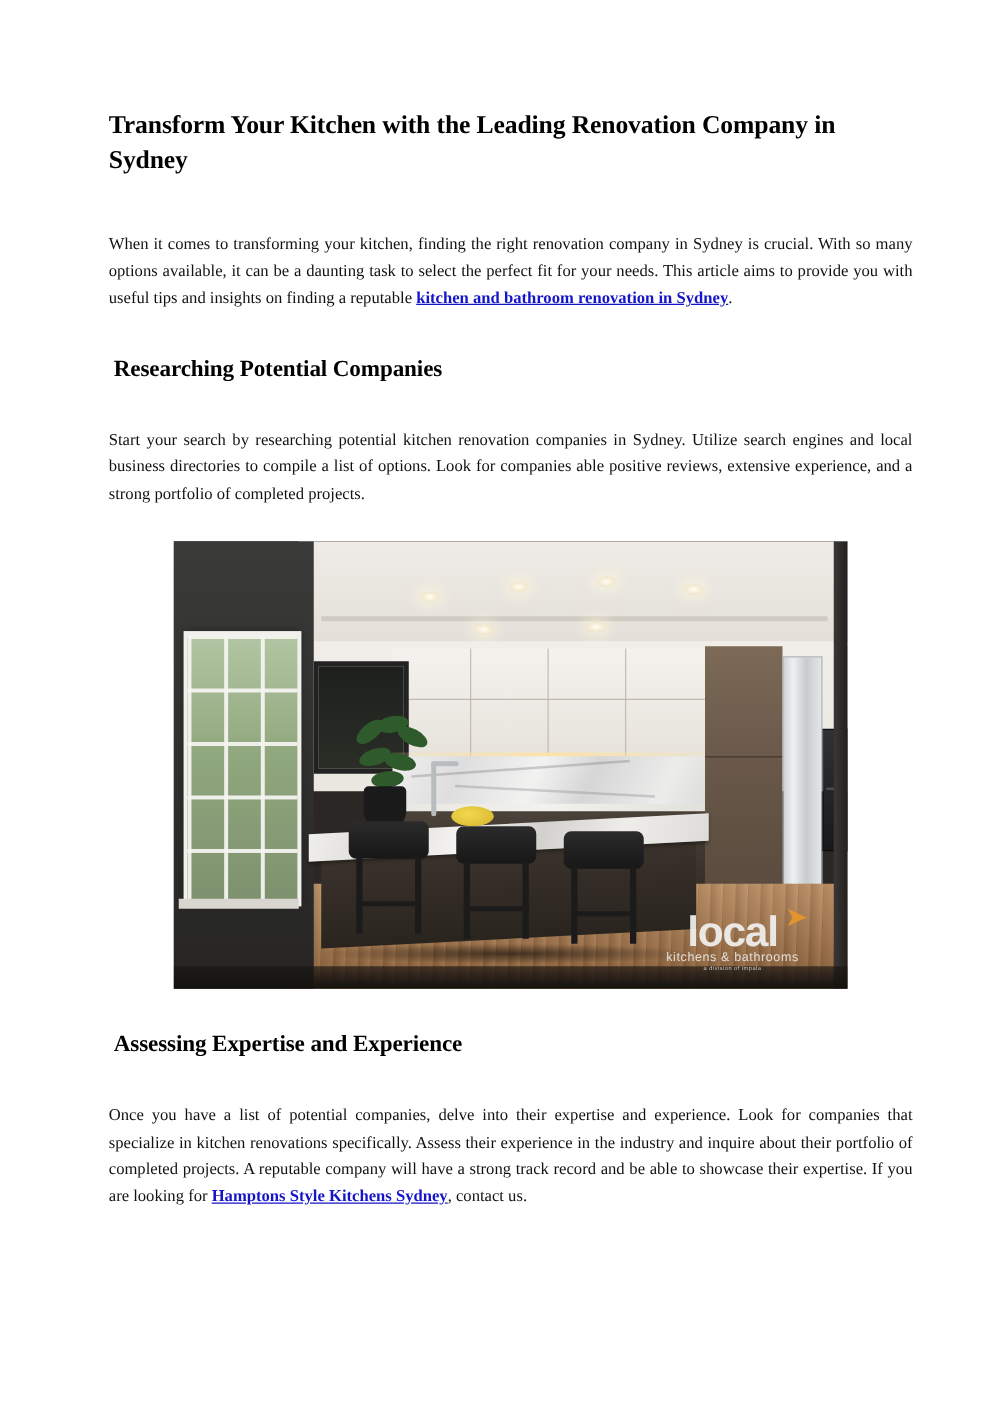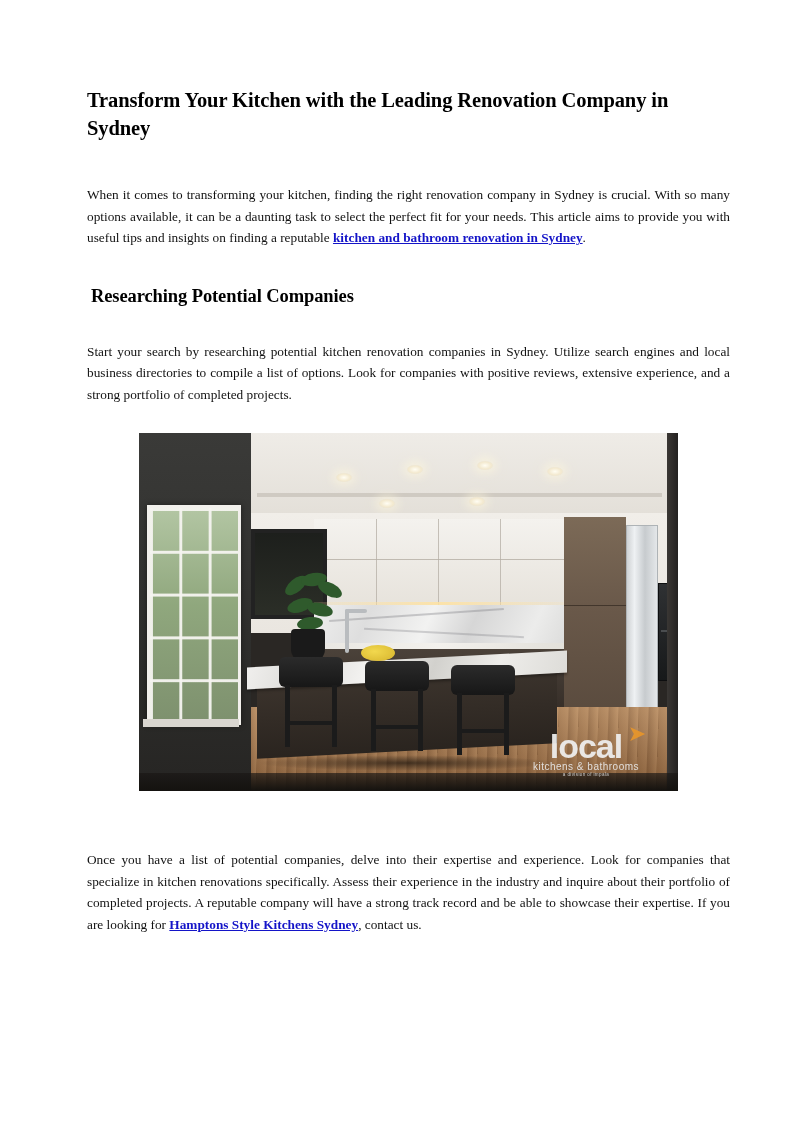--- a/index.html
+++ b/index.html
@@ -291,21 +291,21 @@
     <div class="gap-1"></div>
 
     <p class="para"><span>When it comes to transforming your kitchen, finding the right renovation company in Sydney is crucial. With so many options available, it can be a daunting task to select the perfect fit for your needs. This article aims to provide you with useful tips and insights on finding a reputable </span><a class="doclink" href="#">kitchen and bathroom renovation in Sydney</a><span>.</span></p>
 
     <div class="gap-2"></div>
 
     <h2 class="section">Researching Potential Companies</h2>
 
     <div class="gap-3"></div>
 
-    <p class="para">Start your search by researching potential kitchen renovation companies in Sydney. Utilize search engines and local business directories to compile a list of options. Look for companies with positive reviews, extensive experience, and a strong portfolio of completed projects.</p>
+    <p class="para">Start your search by researching potential kitchen renovation companies in Sydney. Utilize search engines and local business directories to compile a list of options. Look for companies able positive reviews, extensive experience, and a strong portfolio of completed projects.</p>
 
     <div class="gap-4"></div>
 
     <figure class="figure">
       <div class="kitchen-photo">
 
         <div class="k-ceiling"></div>
         <div class="k-ceil-edge"></div>
         <div class="downlight" style="left:197px; top:40px;"></div>
         <div class="downlight" style="left:268px; top:32px;"></div>
@@ -386,19 +386,20 @@
           <div class="brand">local</div>
           <div class="sub">kitchens &amp; bathrooms</div>
           <div class="sub2">a division of impala</div>
         </div>
 
       </div>
     </figure>
 
     <div class="gap-5"></div>
 
+    <h2 class="section">Assessing Expertise and Experience</h2>
 
     <div class="gap-3"></div>
 
     <p class="para"><span>Once you have a list of potential companies, delve into their expertise and experience. Look for companies that specialize in kitchen renovations specifically. Assess their experience in the industry and inquire about their portfolio of completed projects. A reputable company will have a strong track record and be able to showcase their expertise. If you are looking for </span><a class="doclink" href="#">Hamptons Style Kitchens Sydney</a><span>, contact us.</span></p>
 
   </div>
 </div>
 
 </body></html>

